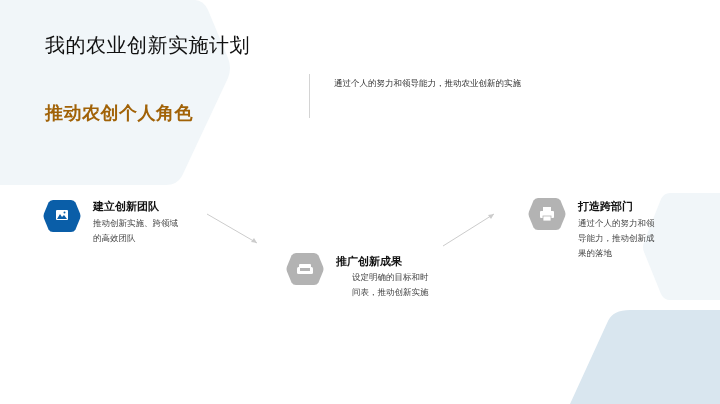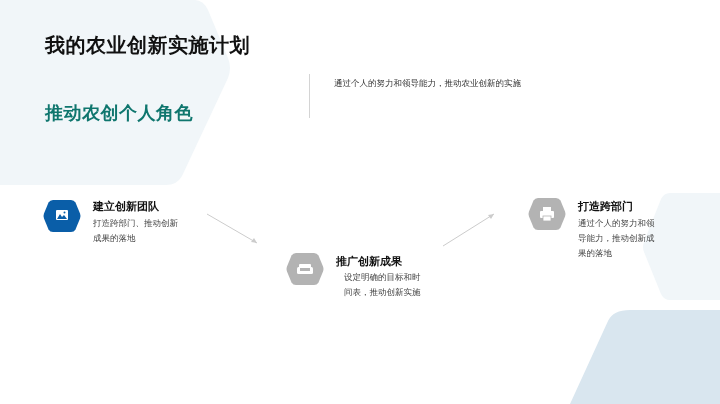--- a/index.html
+++ b/index.html
@@ -5,26 +5,26 @@
     html, body { margin: 0; padding: 0; }
     body {
       width: 720px; height: 404px; overflow: hidden; position: relative;
       background: #ffffff;
       font-family: "DejaVu Sans", "Liberation Sans", sans-serif;
       color: #111;
     }
     .bg-shape { position: absolute; }
     .title {
       position: absolute; left: 45px; top: 32px;
-      font-size: 20px; font-weight: bold; letter-spacing: 0.5px; color: #111;
+      font-size: 20px; font-weight: normal; letter-spacing: 0.5px; color: #111;
       white-space: nowrap;
     }
     .subtitle {
       position: absolute; left: 45px; top: 101px;
-      font-size: 18px; font-weight: bold; letter-spacing: 0.5px; color: #0f766e;
+      font-size: 18px; font-weight: bold; letter-spacing: 0.5px; color: #a16207;
       white-space: nowrap;
     }
     .vline {
       position: absolute; left: 309px; top: 74px; width: 1px; height: 44px;
       background: #d4d4d4;
     }
     .desc {
       position: absolute; left: 334px; top: 78px;
       font-size: 8.5px; color: #333; white-space: nowrap; font-family: Liberation Mono, monospace;
     }
@@ -57,37 +57,37 @@
 <div class="desc">通过个人的努力和领导能力，推动农业创新的实施</div>
 
 <div class="step" style="left:0;top:0">
   <svg class="hex" style="left:43px;top:199px" width="38" height="34" viewBox="0 0 38 34">
     <path d="M10 1 L28 1 Q31 1 32.5 3.5 L37 14.5 Q38 17 37 19.5 L32.5 30.5 Q31 33 28 33 L10 33 Q7 33 5.5 30.5 L1 19.5 Q0 17 1 14.5 L5.5 3.5 Q7 1 10 1 Z" fill="#0a5ea8"></path>
     <rect x="13" y="11" width="12" height="10" rx="1" fill="#ffffff"></rect>
     <path d="M14 20 L17 15 L19 18 L21 16 L24 20 Z" fill="#0a5ea8"></path>
     <circle cx="21.5" cy="13.5" r="1" fill="#0a5ea8"></circle>
   </svg>
   <div class="step-title" style="left:93px;top:199px">建立创新团队</div>
-  <div class="step-text" style="left:93px;top:216px;width:92px">打造跨部门、推动创新成果的落地</div>
+  <div class="step-text" style="left:93px;top:216px;width:92px">推动创新实施、跨领域的高效团队</div>
 </div>
 
 <svg class="arrow" style="left:205px;top:212px" width="56" height="34" viewBox="0 0 56 34">
   <line x1="2" y1="2" x2="52" y2="31" stroke="#cccccc" stroke-width="1"></line>
   <path d="M52 31 L46 30 L49 26 Z" fill="#cccccc"></path>
 </svg>
 
 <div class="step" style="left:0;top:0">
   <svg class="hex" style="left:286px;top:252px" width="38" height="34" viewBox="0 0 38 34">
     <path d="M10 1 L28 1 Q31 1 32.5 3.5 L37 14.5 Q38 17 37 19.5 L32.5 30.5 Q31 33 28 33 L10 33 Q7 33 5.5 30.5 L1 19.5 Q0 17 1 14.5 L5.5 3.5 Q7 1 10 1 Z" fill="#b3b3b3"></path>
     <rect x="13" y="12" width="12" height="6" rx="1" fill="#ffffff"></rect>
     <rect x="11" y="15" width="16" height="7" rx="1.5" fill="#ffffff"></rect>
     <rect x="14" y="16" width="10" height="3" fill="#b3b3b3"></rect>
   </svg>
   <div class="step-title" style="left:336px;top:254px">推广创新成果</div>
-  <div class="step-text" style="left:344px;top:270px;width:84px">设定明确的目标和时间表，推动创新实施</div>
+  <div class="step-text" style="left:352px;top:270px;width:84px">设定明确的目标和时间表，推动创新实施</div>
 </div>
 
 <svg class="arrow" style="left:440px;top:210px" width="58" height="40" viewBox="0 0 58 40">
   <line x1="3" y1="36" x2="54" y2="4" stroke="#cccccc" stroke-width="1"></line>
   <path d="M54 4 L51 9 L48 5 Z" fill="#cccccc"></path>
 </svg>
 
 <div class="step" style="left:0;top:0">
   <svg class="hex" style="left:528px;top:197px" width="38" height="34" viewBox="0 0 38 34">
     <path d="M10 1 L28 1 Q31 1 32.5 3.5 L37 14.5 Q38 17 37 19.5 L32.5 30.5 Q31 33 28 33 L10 33 Q7 33 5.5 30.5 L1 19.5 Q0 17 1 14.5 L5.5 3.5 Q7 1 10 1 Z" fill="#b3b3b3"></path>

